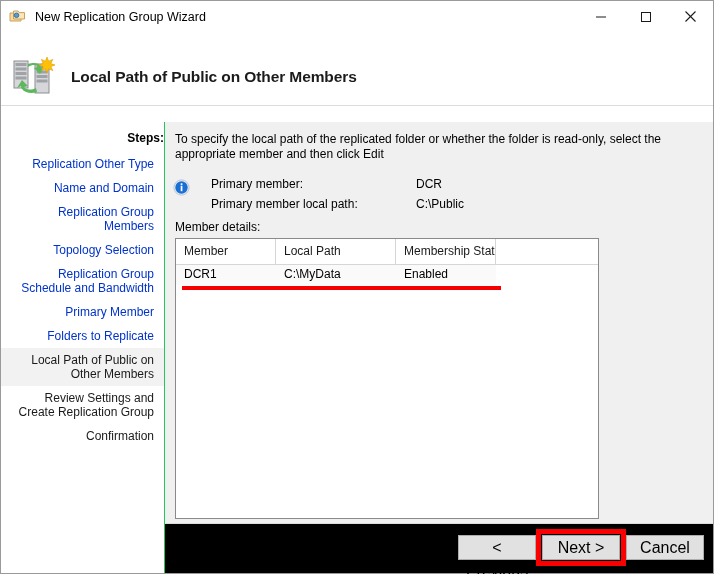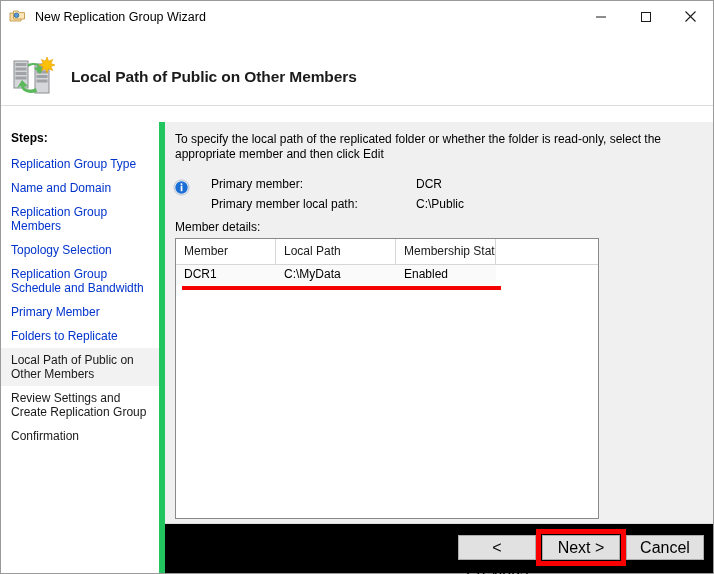--- a/index.html
+++ b/index.html
@@ -95,24 +95,25 @@
     flex: 1 1 auto;
     display: flex;
     min-height: 0;
   }
 
   
   #sidebar {
     width: 164px;
     flex: 0 0 164px;
     background: #ffffff;
-    border-right: 6px solid #22c55e;
+    border-right: 1px solid #22c55e;
     padding-top: 6px;
     box-sizing: border-box;
     position: relative;
+    text-align: right;
   }
   #steps-title {
     font-weight: bold;
     font-size: 12px;
     padding: 3px 0 7px 10px;
     color: #000000;
   }
   .step {
     padding: 5px 10px 5px 10px;
     font-size: 12px;
@@ -348,21 +349,21 @@
     </div>
     <div id="banner-title">Local Path of Public on Other Members</div>
   </div>
 
   <div id="content">
 
     <div id="sidebar">
       <div id="steps-title">Steps:</div>
 
       <div class="step link">
-        <span>Replication Group Type</span>
+        <span>Replication Other Type</span>
       </div>
       <div class="step link">
         <span>Name and Domain</span>
       </div>
       <div class="step link">
         <span>Replication Group Members</span>
       </div>
       <div class="step link">
         <span>Topology Selection</span>
       </div>

